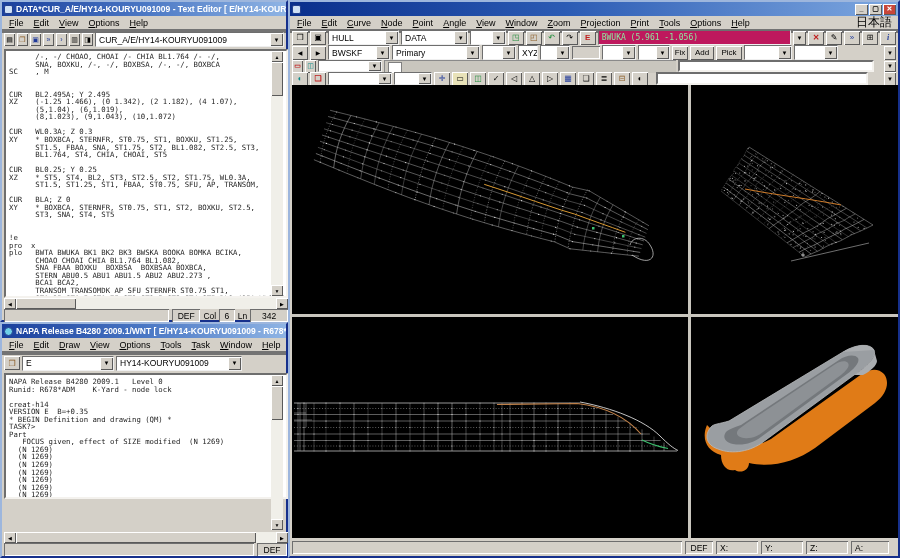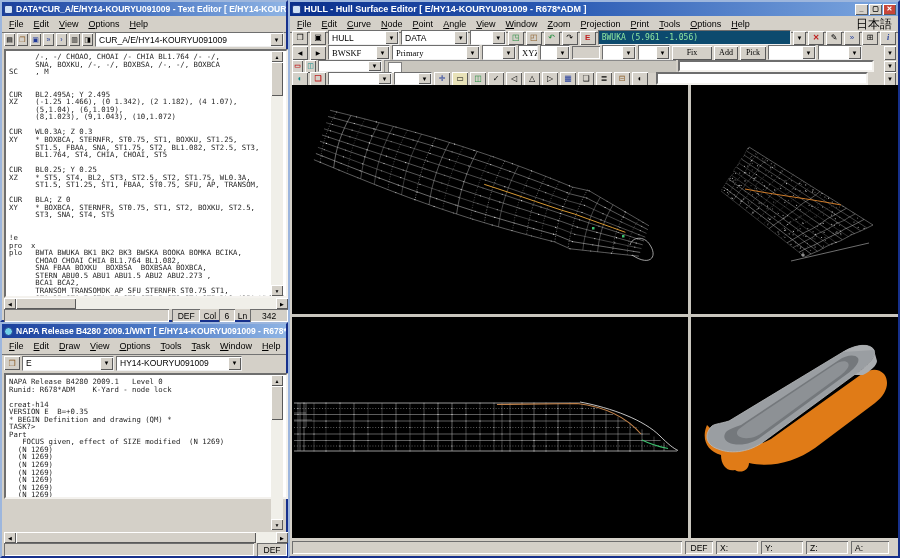--- a/index.html
+++ b/index.html
@@ -4,29 +4,29 @@
 <style>
   *{margin:0;padding:0;box-sizing:border-box;}
   html,body{width:900px;height:558px;overflow:hidden;}
   body{position:relative;background:#3a6ea5;font-family:"Liberation Sans",sans-serif;font-size:9px;color:#000;}
   .win{position:absolute;background:#d4d0c8;border:2px solid;border-color:#9db6dd #16308c #16308c #9db6dd;}
   .titlebar{height:14px;display:flex;align-items:center;gap:3px;padding:0 2px;color:#fff;font-size:9px;font-weight:bold;white-space:nowrap;overflow:hidden;background:linear-gradient(90deg,#0a2f8c 0%,#2b5bb4 45%,#7ea8e0 100%);}
   .titlebar .ticon{width:9px;height:9px;background:#cfe0f5;border:1px solid #23408f;border-radius:2px;flex:none;}
   .tbtns{margin-left:auto;display:flex;gap:1px;flex:none;}
   .tb{width:13px;height:11px;background:#d4d0c8;box-shadow:inset 1px 1px 0 #fff,inset -1px -1px 0 #5a5a5a;font-size:7px;line-height:9px;text-align:center;color:#000;font-weight:bold;}
   .tb.close{background:#c8463a;color:#fff;}
-  .menubar{height:17px;display:flex;align-items:center;padding:0 2px;border-bottom:1px solid #737373;}
+  .menubar{height:17px;display:flex;align-items:center;padding:0 2px;border-bottom:4px solid #737373;}
   .mi{display:inline-block;padding:0 5px;font-size:9px;}
   .mi::first-letter{text-decoration:underline;}
   .toolbar{display:flex;align-items:center;gap:2px;padding:0 2px;}
   .tbtn{width:16px;height:14px;flex:none;background:#d4d0c8;box-shadow:inset 1px 1px 0 #fff,inset -1px -1px 0 #5a5a5a;display:flex;align-items:center;justify-content:center;font-size:8px;}
   .tbtn-sm{width:11px;height:13px;flex:none;background:#d4d0c8;box-shadow:inset 1px 1px 0 #fff,inset -1px -1px 0 #5a5a5a;display:flex;align-items:center;justify-content:center;font-size:7px;}
   .combo{height:15px;background:#fff;border:1px solid;border-color:#6e6e6e #efefef #efefef #6e6e6e;display:flex;align-items:center;font-size:8.5px;padding-left:3px;white-space:nowrap;overflow:hidden;}
   .combo .arr{margin-left:auto;width:13px;height:100%;flex:none;background:#d4d0c8;box-shadow:inset 1px 1px 0 #fff,inset -1px -1px 0 #5a5a5a;font-size:6px;display:flex;align-items:center;justify-content:center;}
-  .combo.dark{background:#0c4a6e;color:#8ee6a0;font-family:"DejaVu Sans Mono",monospace;font-size:8px;}
+  .combo.dark{background:#be185d;color:#8ee6a0;font-family:"DejaVu Sans Mono",monospace;font-size:8px;}
   .sunkenpane{background:#fff;border:2px solid;border-color:#6e6e6e #f4f2ee #f4f2ee #6e6e6e;}
   pre{font-family:"DejaVu Sans Mono",monospace;font-size:7.3px;line-height:7.55px;color:#1d1d1d;}
   .statusbar{position:absolute;display:flex;gap:3px;align-items:center;}
   .sfield{height:13px;box-shadow:inset 1px 1px 0 #6e6e6e,inset -1px -1px 0 #fff;display:flex;align-items:center;padding:0 4px;font-size:8.5px;white-space:nowrap;background:#d4d0c8;}
   .vscroll{position:absolute;width:12px;background:#f0efe9;display:flex;flex-direction:column;}
   .hscroll{position:absolute;height:11px;background:#f0efe9;display:flex;}
   .sb{width:12px;height:11px;flex:none;background:#d4d0c8;box-shadow:inset 1px 1px 0 #fff,inset -1px -1px 0 #5a5a5a;font-size:5px;display:flex;align-items:center;justify-content:center;}
   .thumbv{width:12px;height:34px;background:#d4d0c8;box-shadow:inset 1px 1px 0 #fff,inset -1px -1px 0 #5a5a5a;}
   .thumbh{width:60px;height:11px;background:#d4d0c8;box-shadow:inset 1px 1px 0 #fff,inset -1px -1px 0 #5a5a5a;}
   .vp{position:absolute;background:#000;overflow:hidden;}
@@ -34,21 +34,20 @@
   .g-green{color:#1f8c3a;} .g-brown{color:#8a5a22;} .g-red{color:#c02020;font-weight:bold;} .g-blue{color:#203a9a;} .g-teal{color:#0a8a8a;}
   .tabstrip{height:13px;background:#c9c6be;box-shadow:inset 1px 1px 0 #8a8a8a;display:flex;align-items:flex-end;}
   .tabstrip .tab{width:14px;height:11px;background:#fff;border:1px solid #808080;border-bottom:none;margin-left:4px;}
 </style>
 </head>
 <body>
 
 <div class="win" style="left:288px;top:0;width:612px;height:558px;">
   <div class="titlebar">
     <span class="ticon"></span>
-    <span>HULL - Hull Surface Editor [ E/HY14-KOURYU091009 - R678*ADM ]</span>
     <span class="tbtns">
       <span class="tb">_</span>
       <span class="tb">▢</span>
       <span class="tb close">✕</span>
     </span>
   </div>
   <div class="menubar">
     <span class="mi">File</span>
     <span class="mi">Edit</span>
     <span class="mi">Curve</span>
@@ -89,21 +88,21 @@
         <span>BWUKA (5.961 -1.056)</span>
       </div>
     <span class="tbtn" style="font-size:6px;width:13px;">▼</span>
     <span class="tbtn g-red">✕</span>
     <span class="tbtn">✎</span>
     <span class="tbtn g-blue">»</span>
     <span class="tbtn">⊞</span>
     <span class="tbtn g-blue" style="font-family:'Liberation Serif',serif;font-style:italic;font-weight:bold;">i</span>
   </div>
 
-  <div class="toolbar" style="position:absolute;left:0;top:43px;width:608px;height:15px;font-family:Liberation Serif, serif;">
+  <div class="toolbar" style="position:absolute;left:0;top:43px;width:608px;height:15px;">
     <span class="tbtn" style="font-size:6px;">◀</span>
     <span class="tbtn" style="font-size:6px;">▶</span>
     <div class="combo" style="width:62px;">
         <span>BWSKF</span>
         <span class="arr">▼</span>
       </div>
     <div class="combo" style="width:88px;">
         <span>Primary</span>
         <span class="arr">▼</span>
       </div>
@@ -117,21 +116,21 @@
     <div class="combo" style="width:30px;">
         <span class="arr">▼</span>
       </div>
     <div class="sfield" style="width:28px;"></div>
     <div class="combo" style="width:34px;">
         <span class="arr">▼</span>
       </div>
     <div class="combo" style="width:32px;">
         <span class="arr">▼</span>
       </div>
-    <span class="tbtn" style="width:40px;">Fix</span>
+    <span class="tbtn" style="width:16px;">Fix</span>
     <span class="tbtn" style="width:24px;">Add</span>
     <span class="tbtn" style="width:26px;">Pick</span>
     <div class="combo" style="width:48px;">
         <span class="arr">▼</span>
       </div>
     <div class="combo" style="width:44px;">
         <span class="arr">▼</span>
       </div>
     <span class="tbtn" style="font-size:6px;width:12px;margin-left:auto;">▼</span>
   </div>

